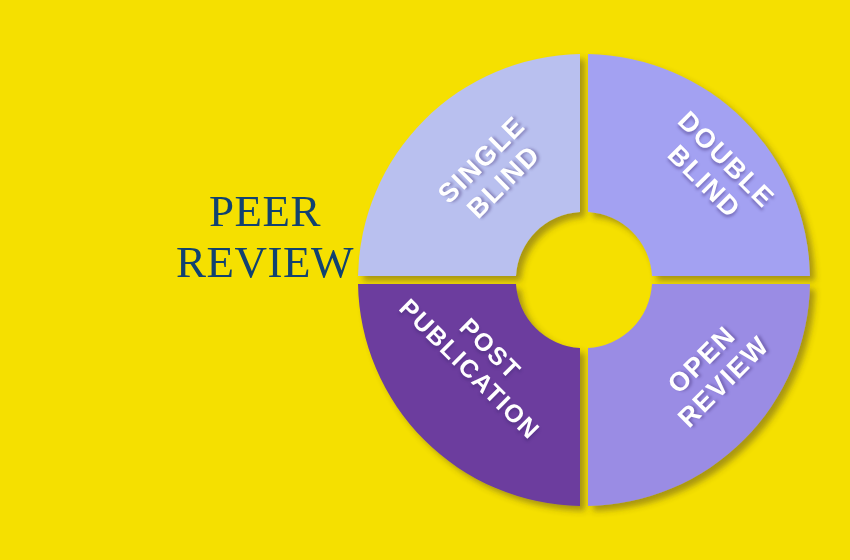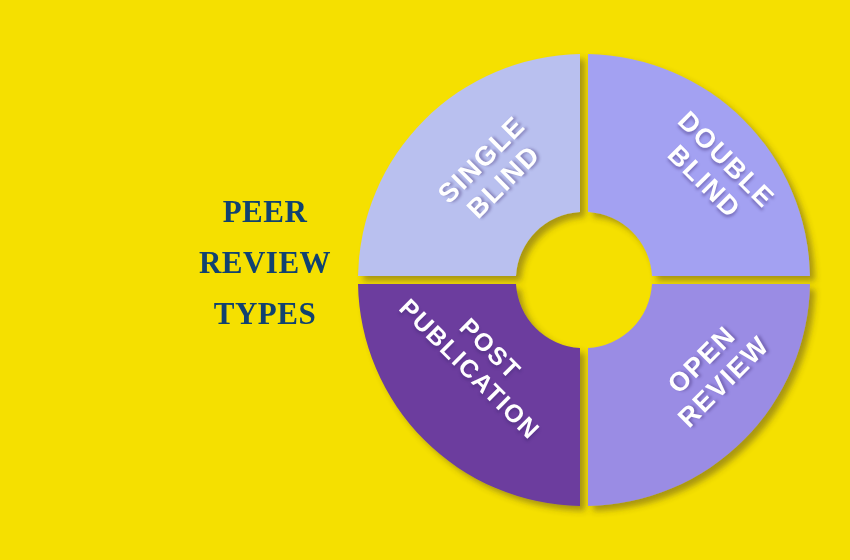--- a/index.html
+++ b/index.html
@@ -23,22 +23,22 @@
   }
 
   
   #title-block {
     position: absolute;
     left: 150px;
     top: 186px;
     width: 230px;
     text-align: center;
     font-family: "Liberation Serif", "DejaVu Serif", serif;
-    font-weight: bold;
-    font-size: 31px;
+    font-weight: normal;
+    font-size: 45px;
     line-height: 51px;
     letter-spacing: 0.5px;
     color: #114270;
     text-transform: uppercase;
     white-space: nowrap;
     user-select: none;
   }
   #title-block .tline { display: block; }
 
   
@@ -106,21 +106,20 @@
   }
 </style>
 </head>
 <body style="background: rgb(245, 224, 0);">
 
 <div id="canvas" style="background: rgb(245, 224, 0);">
 
   <div id="title-block" style="color: rgb(17, 66, 112);">
     <span class="tline">PEER</span>
     <span class="tline">REVIEW</span>
-    <span class="tline">TYPES</span>
   </div>
 
   <div id="donut-wrap">
     <svg id="donut-svg" viewBox="0 0 500 505" xmlns="http://www.w3.org/2000/svg">
       <defs>
         <filter id="segShadow" x="-30%" y="-30%" width="170%" height="170%">
           <feDropShadow dx="5" dy="5" stdDeviation="3.2" flood-color="#4a3a20" flood-opacity="0.45"></feDropShadow>
         </filter>
       </defs>
 

